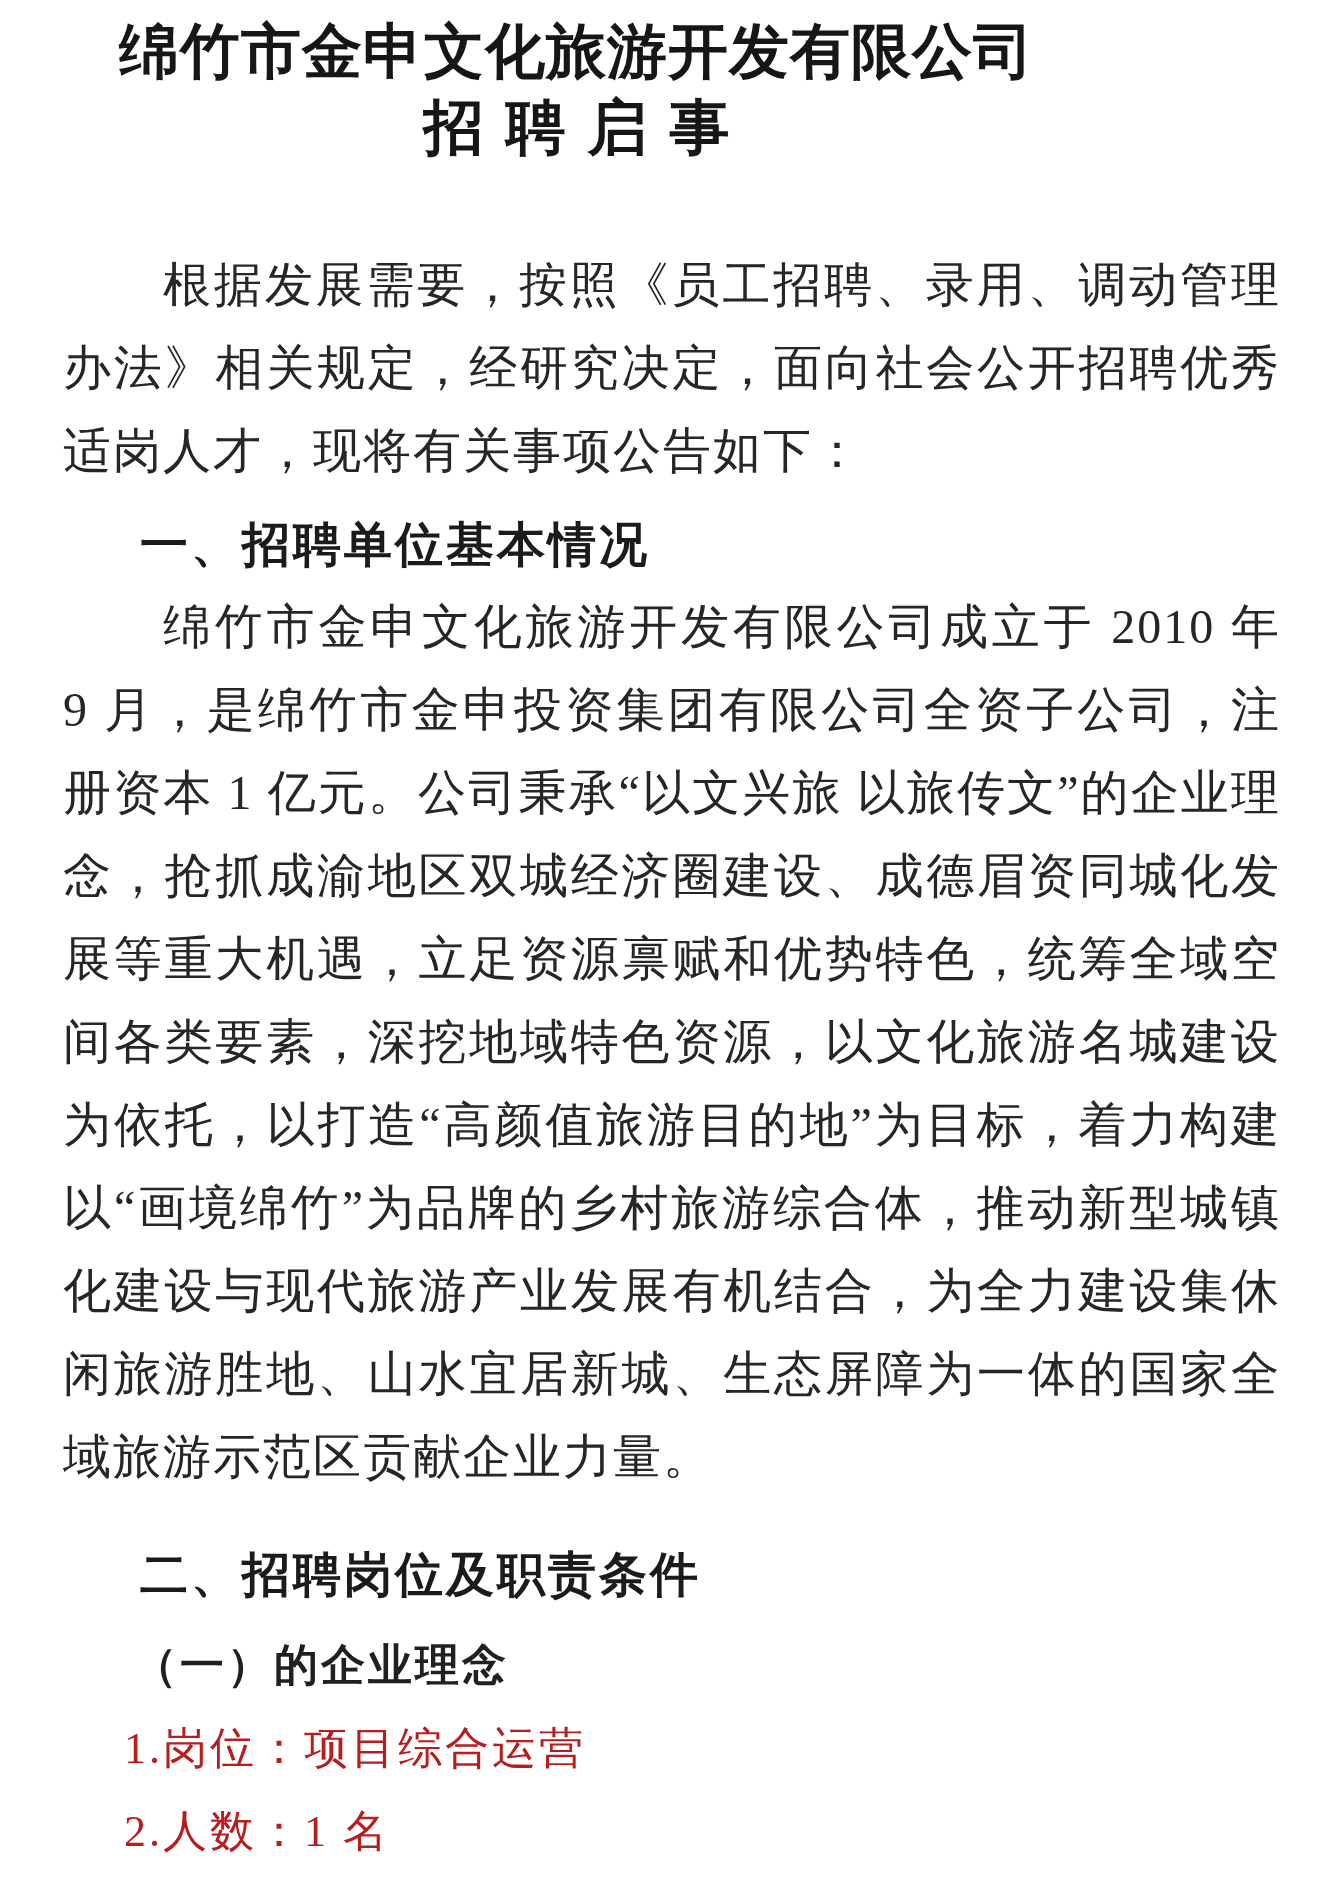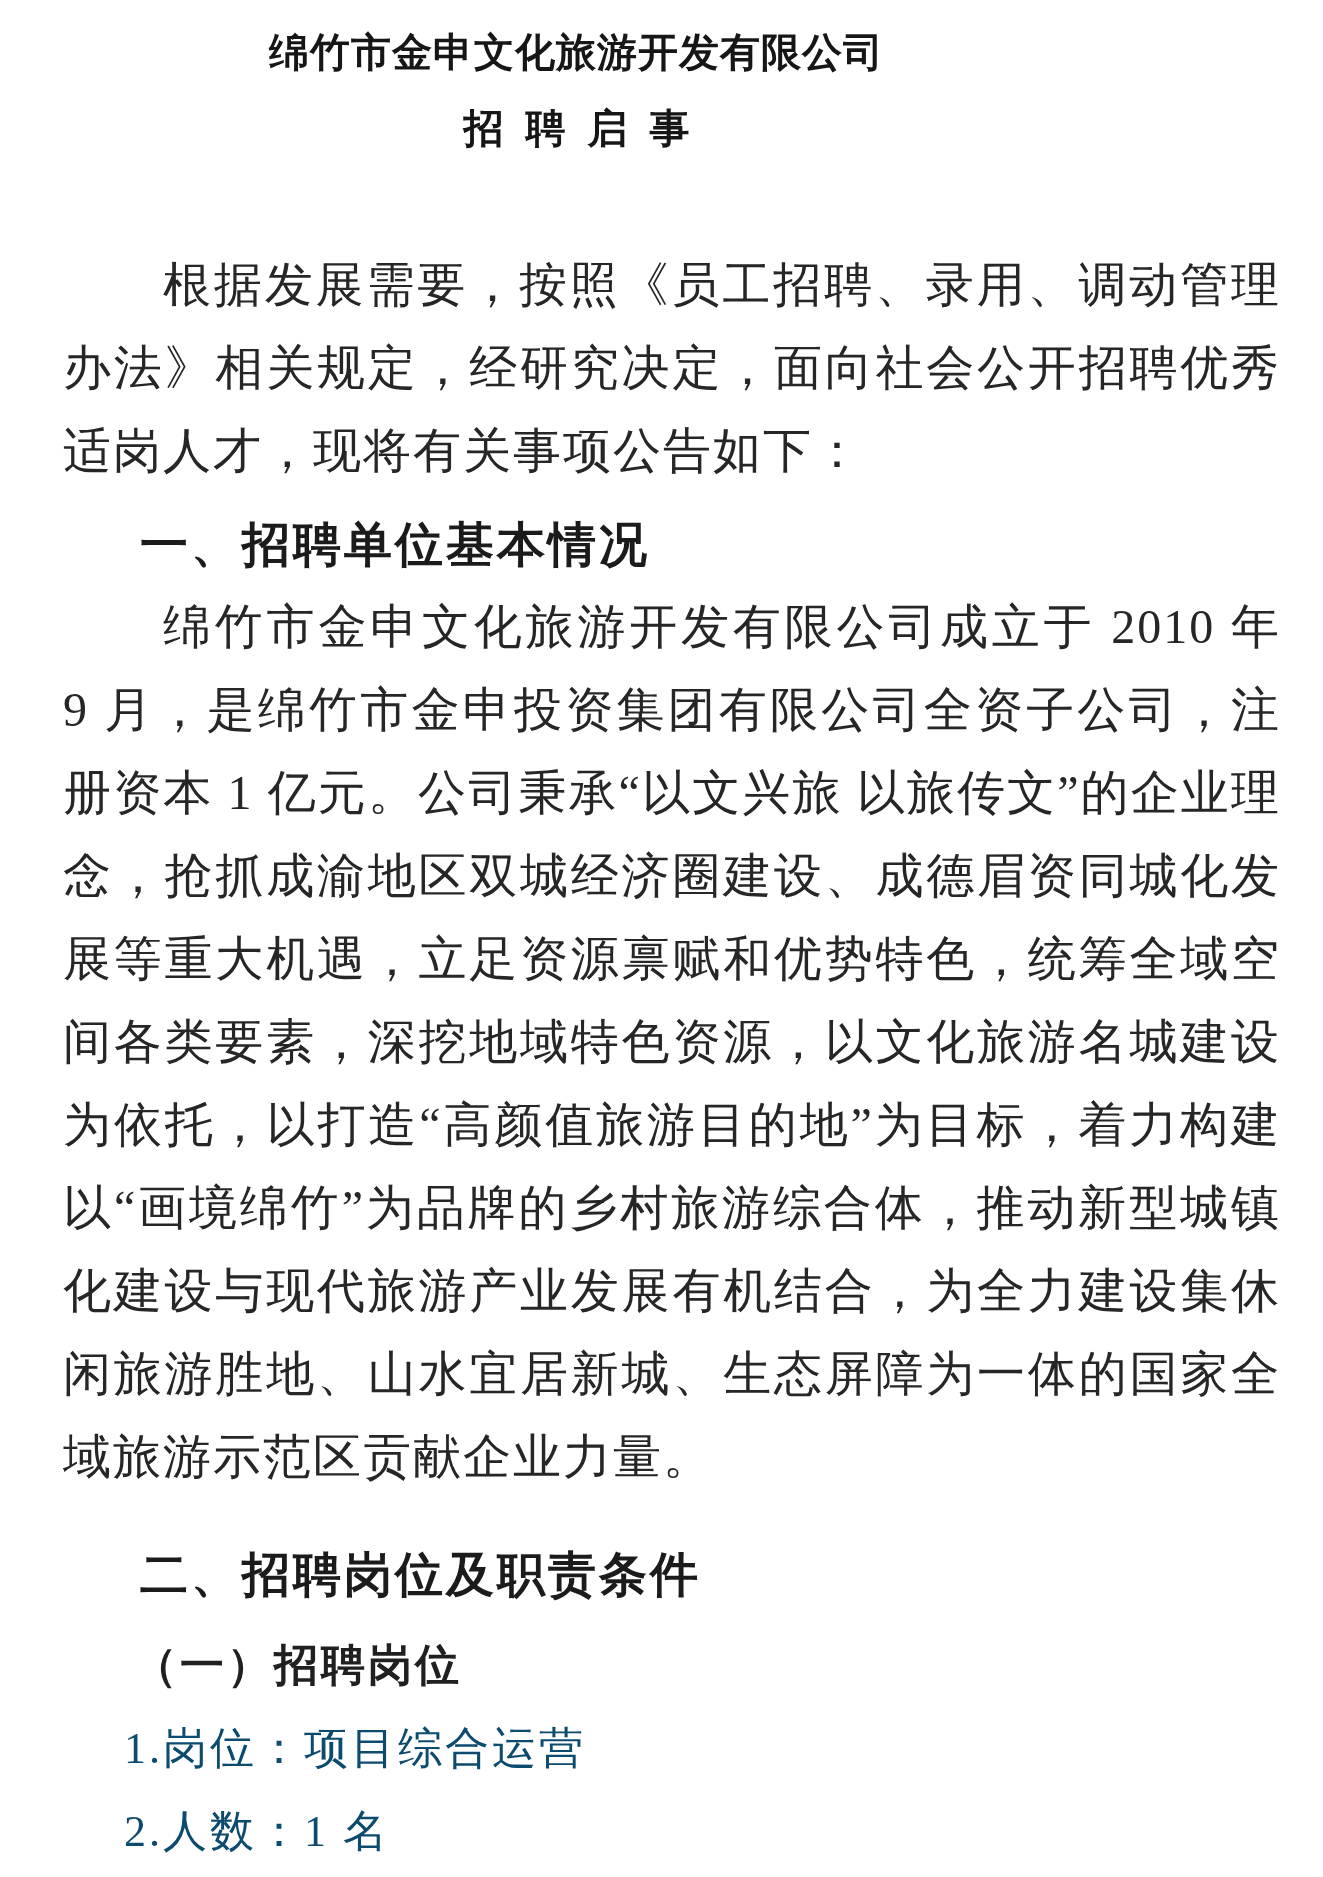--- a/index.html
+++ b/index.html
@@ -16,21 +16,21 @@
     font-family: "Liberation Serif", serif;
     color: #222222;
   }
   
   .doc-title {
     margin: 14px 170px 0 0;
     text-align: center;
     font-family: "Liberation Sans", sans-serif;
     font-weight: 700;
     color: #161616;
-    font-size: 40px;
+    font-size: 60px;
     line-height: 76px;
   }
   .doc-title .t1 {
     display: block;
     letter-spacing: 1px;
   }
   .doc-title .t2 {
     display: block;
     letter-spacing: 22px;
     padding-left: 22px; 
@@ -77,41 +77,41 @@
   }
   .sub-heading.second {
     margin-top: 23px;
   }
   
   .list-item {
     margin: 23px 42px 0 124px;
     font-size: 44px;
     line-height: 60px;
     letter-spacing: 3px;
-    color: #0c4a6e;
+    color: #b91c1c;
   }
 </style>
 </head>
 <body>
 
 <div class="page">
 
   <h1 class="doc-title">
     <span class="t1">绵竹市金申文化旅游开发有限公司</span>
     <span class="t2">招聘启事</span>
   </h1>
 
   <p class="body-p intro">根据发展需要，按照《员工招聘、录用、调动管理办法》相关规定，经研究决定，面向社会公开招聘优秀适岗人才，现将有关事项公告如下：</p>
 
   <h2 class="sec-heading">一、招聘单位基本情况</h2>
 
   <p class="body-p sec1-body">绵竹市金申文化旅游开发有限公司成立于 2010 年 9 月，是绵竹市金申投资集团有限公司全资子公司，注册资本 1 亿元。公司秉承“以文兴旅 以旅传文”的企业理念，抢抓成渝地区双城经济圈建设、成德眉资同城化发展等重大机遇，立足资源禀赋和优势特色，统筹全域空间各类要素，深挖地域特色资源，以文化旅游名城建设为依托，以打造“高颜值旅游目的地”为目标，着力构建以“画境绵竹”为品牌的乡村旅游综合体，推动新型城镇化建设与现代旅游产业发展有机结合，为全力建设集休闲旅游胜地、山水宜居新城、生态屏障为一体的国家全域旅游示范区贡献企业力量。</p>
 
   <h2 class="sec-heading second">二、招聘岗位及职责条件</h2>
 
-  <h3 class="sub-heading">（一）招聘岗位</h3>
+  <h3 class="sub-heading">（一）的企业理念</h3>
 
   <p class="list-item">1.岗位：项目综合运营</p>
 
   <p class="list-item">2.人数：1 名</p>
 
 
 </div>
 
 </body></html>

